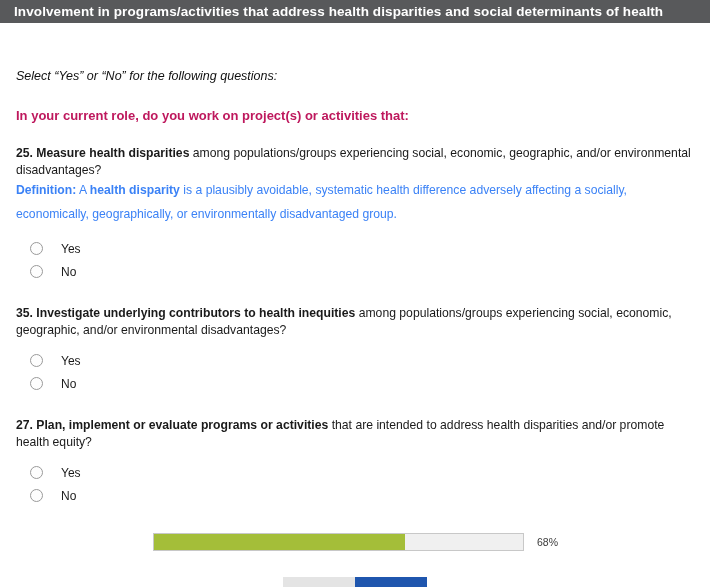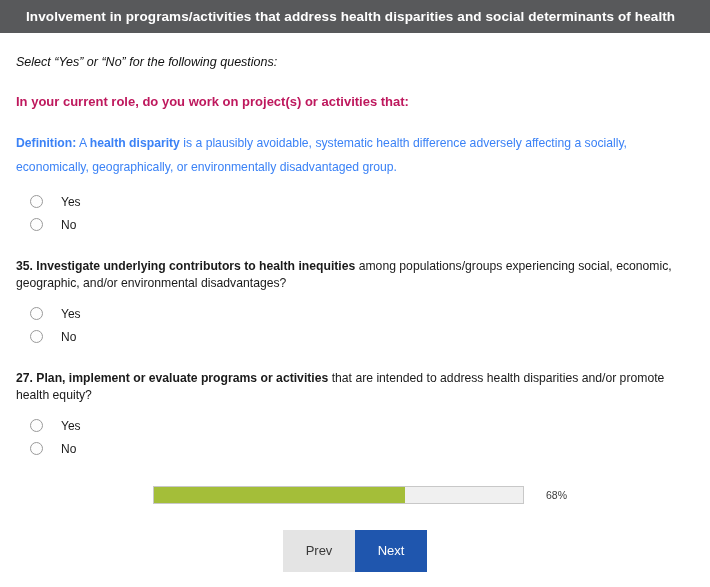--- a/index.html
+++ b/index.html
@@ -12,44 +12,44 @@
     height: 587px;
     font-family: "Liberation Sans", sans-serif;
     color: #1a1a1a;
     overflow: hidden;
     position: relative;
   }
 
   
   .header-bar {
     background: #58595b;
-    height: 33px;
+    height: 23px;
     display: flex;
     align-items: center;
-    padding: 0 26px;
+    padding: 0 14px;
     box-sizing: border-box;
   }
   .header-title {
     color: #ffffff;
     font-size: 13.5px;
     font-weight: bold;
     letter-spacing: 0.1px;
     white-space: nowrap;
   }
 
   
   .page-body {
     padding: 0 16px;
     box-sizing: border-box;
   }
   .instruction {
     font-style: italic;
     font-size: 12.5px;
     color: #111;
-    margin-top: 22px;
+    margin-top: 46px;
   }
   .role-prompt {
     font-weight: bold;
     font-size: 13px;
     color: #be185d;
     margin-top: 25px;
   }
 
   
   .question-block {
@@ -111,21 +111,21 @@
     position: relative;
     overflow: hidden;
   }
   .progress-fill {
     height: 100%;
     background: #a4be39;
   }
   .progress-label {
     font-size: 10.5px;
     color: #3b3b3b;
-    margin-left: 22px;
+    margin-left: 13px;
   }
 
   
   .nav-area {
     margin-top: 26px;
     display: flex;
     justify-content: center;
     gap: 0px;
   }
   .btn {
@@ -155,20 +155,23 @@
   <span class="header-title">Involvement in programs/activities that address health disparities and social determinants of health</span>
 </div>
 
 <div class="page-body">
 
   <div class="instruction">Select “Yes” or “No” for the following questions:</div>
 
   <div class="role-prompt">In your current role, do you work on project(s) or activities that:</div>
 
   <div class="question-block">
+    <div class="question-text">
+      <b>25.</b><span> </span><b>Measure health disparities</b><span> among populations/groups experiencing social, economic, geographic, and/or environmental disadvantages?</span>
+    </div>
     <div class="definition-line">
       <b>Definition:</b><span> A </span><b>health disparity</b><span> is a plausibly avoidable, systematic health difference adversely affecting a socially, economically, geographically, or environmentally disadvantaged group.</span>
     </div>
     <div class="options">
       <div class="option-row">
         <span class="radio-circle"></span>
         <span class="option-label">Yes</span>
       </div>
       <div class="option-row">
         <span class="radio-circle"></span>

